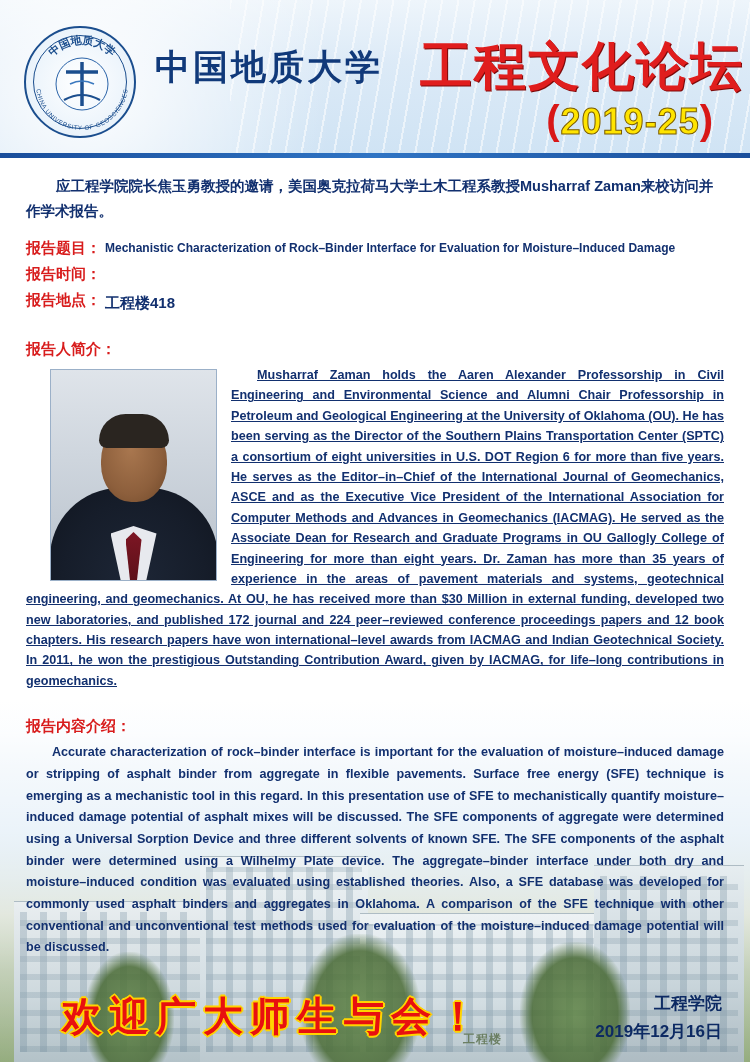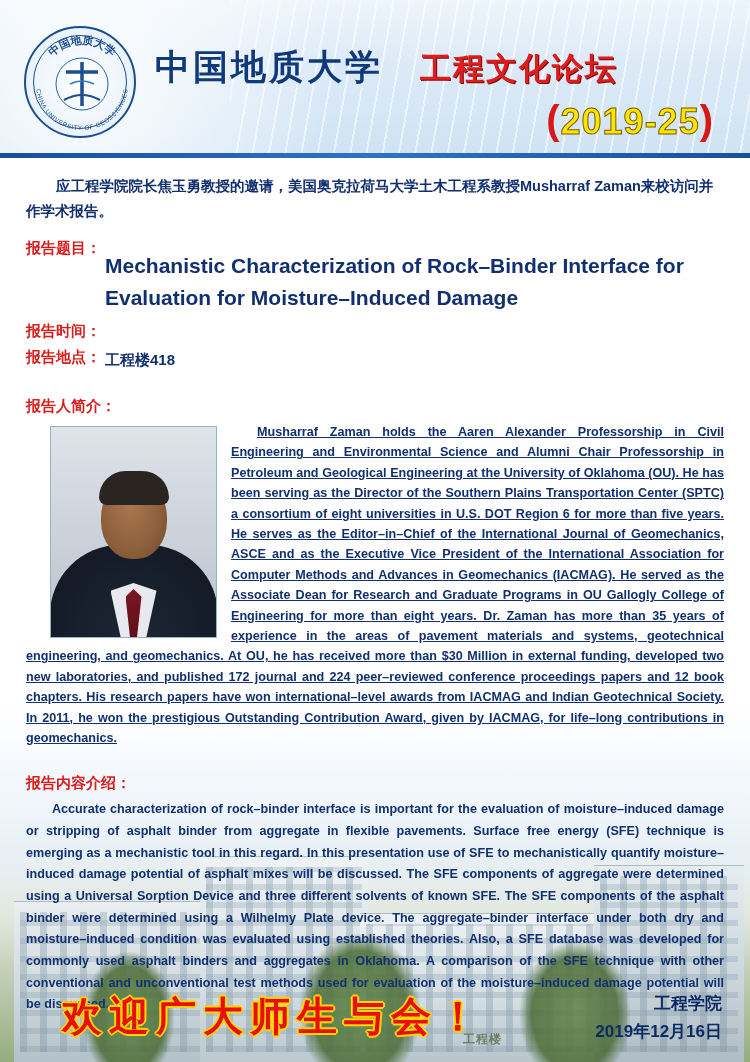--- a/index.html
+++ b/index.html
@@ -73,23 +73,23 @@
     font-family: "DejaVu Serif", serif;
     font-size: 35px;
     font-weight: bold;
     color: #10397a;
     letter-spacing: 3px;
     white-space: nowrap;
   }
   .title-red {
     position: absolute;
     left: 420px;
-    top: 48px;
+    top: 32px;
     font-family: "DejaVu Serif", serif;
-    font-size: 31px;
+    font-size: 52px;
     font-weight: bold;
     color: #e01d1d;
     letter-spacing: 2px;
     white-space: nowrap;
     text-shadow: 1px 1px 0 #7d0a0a;
   }
   .issue {
     position: absolute;
     right: 36px;
     top: 98px;
@@ -179,22 +179,21 @@
     flex: 0 0 auto;
     padding-right: 4px;
   }
   .field-value {
     color: #12306f;
     font-weight: bold;
     font-size: 15px;
     line-height: 1.55;
   }
   .field-value.topic {
-    font-size: 21px;
-    margin-top: 11px;
+    font-size: 12px;
   }
   .section-label {
     color: #d81c1c;
     font-weight: bold;
     font-size: 15px;
     margin: 26px 0 6px 0;
   }
   
   .bio {
     position: relative;

